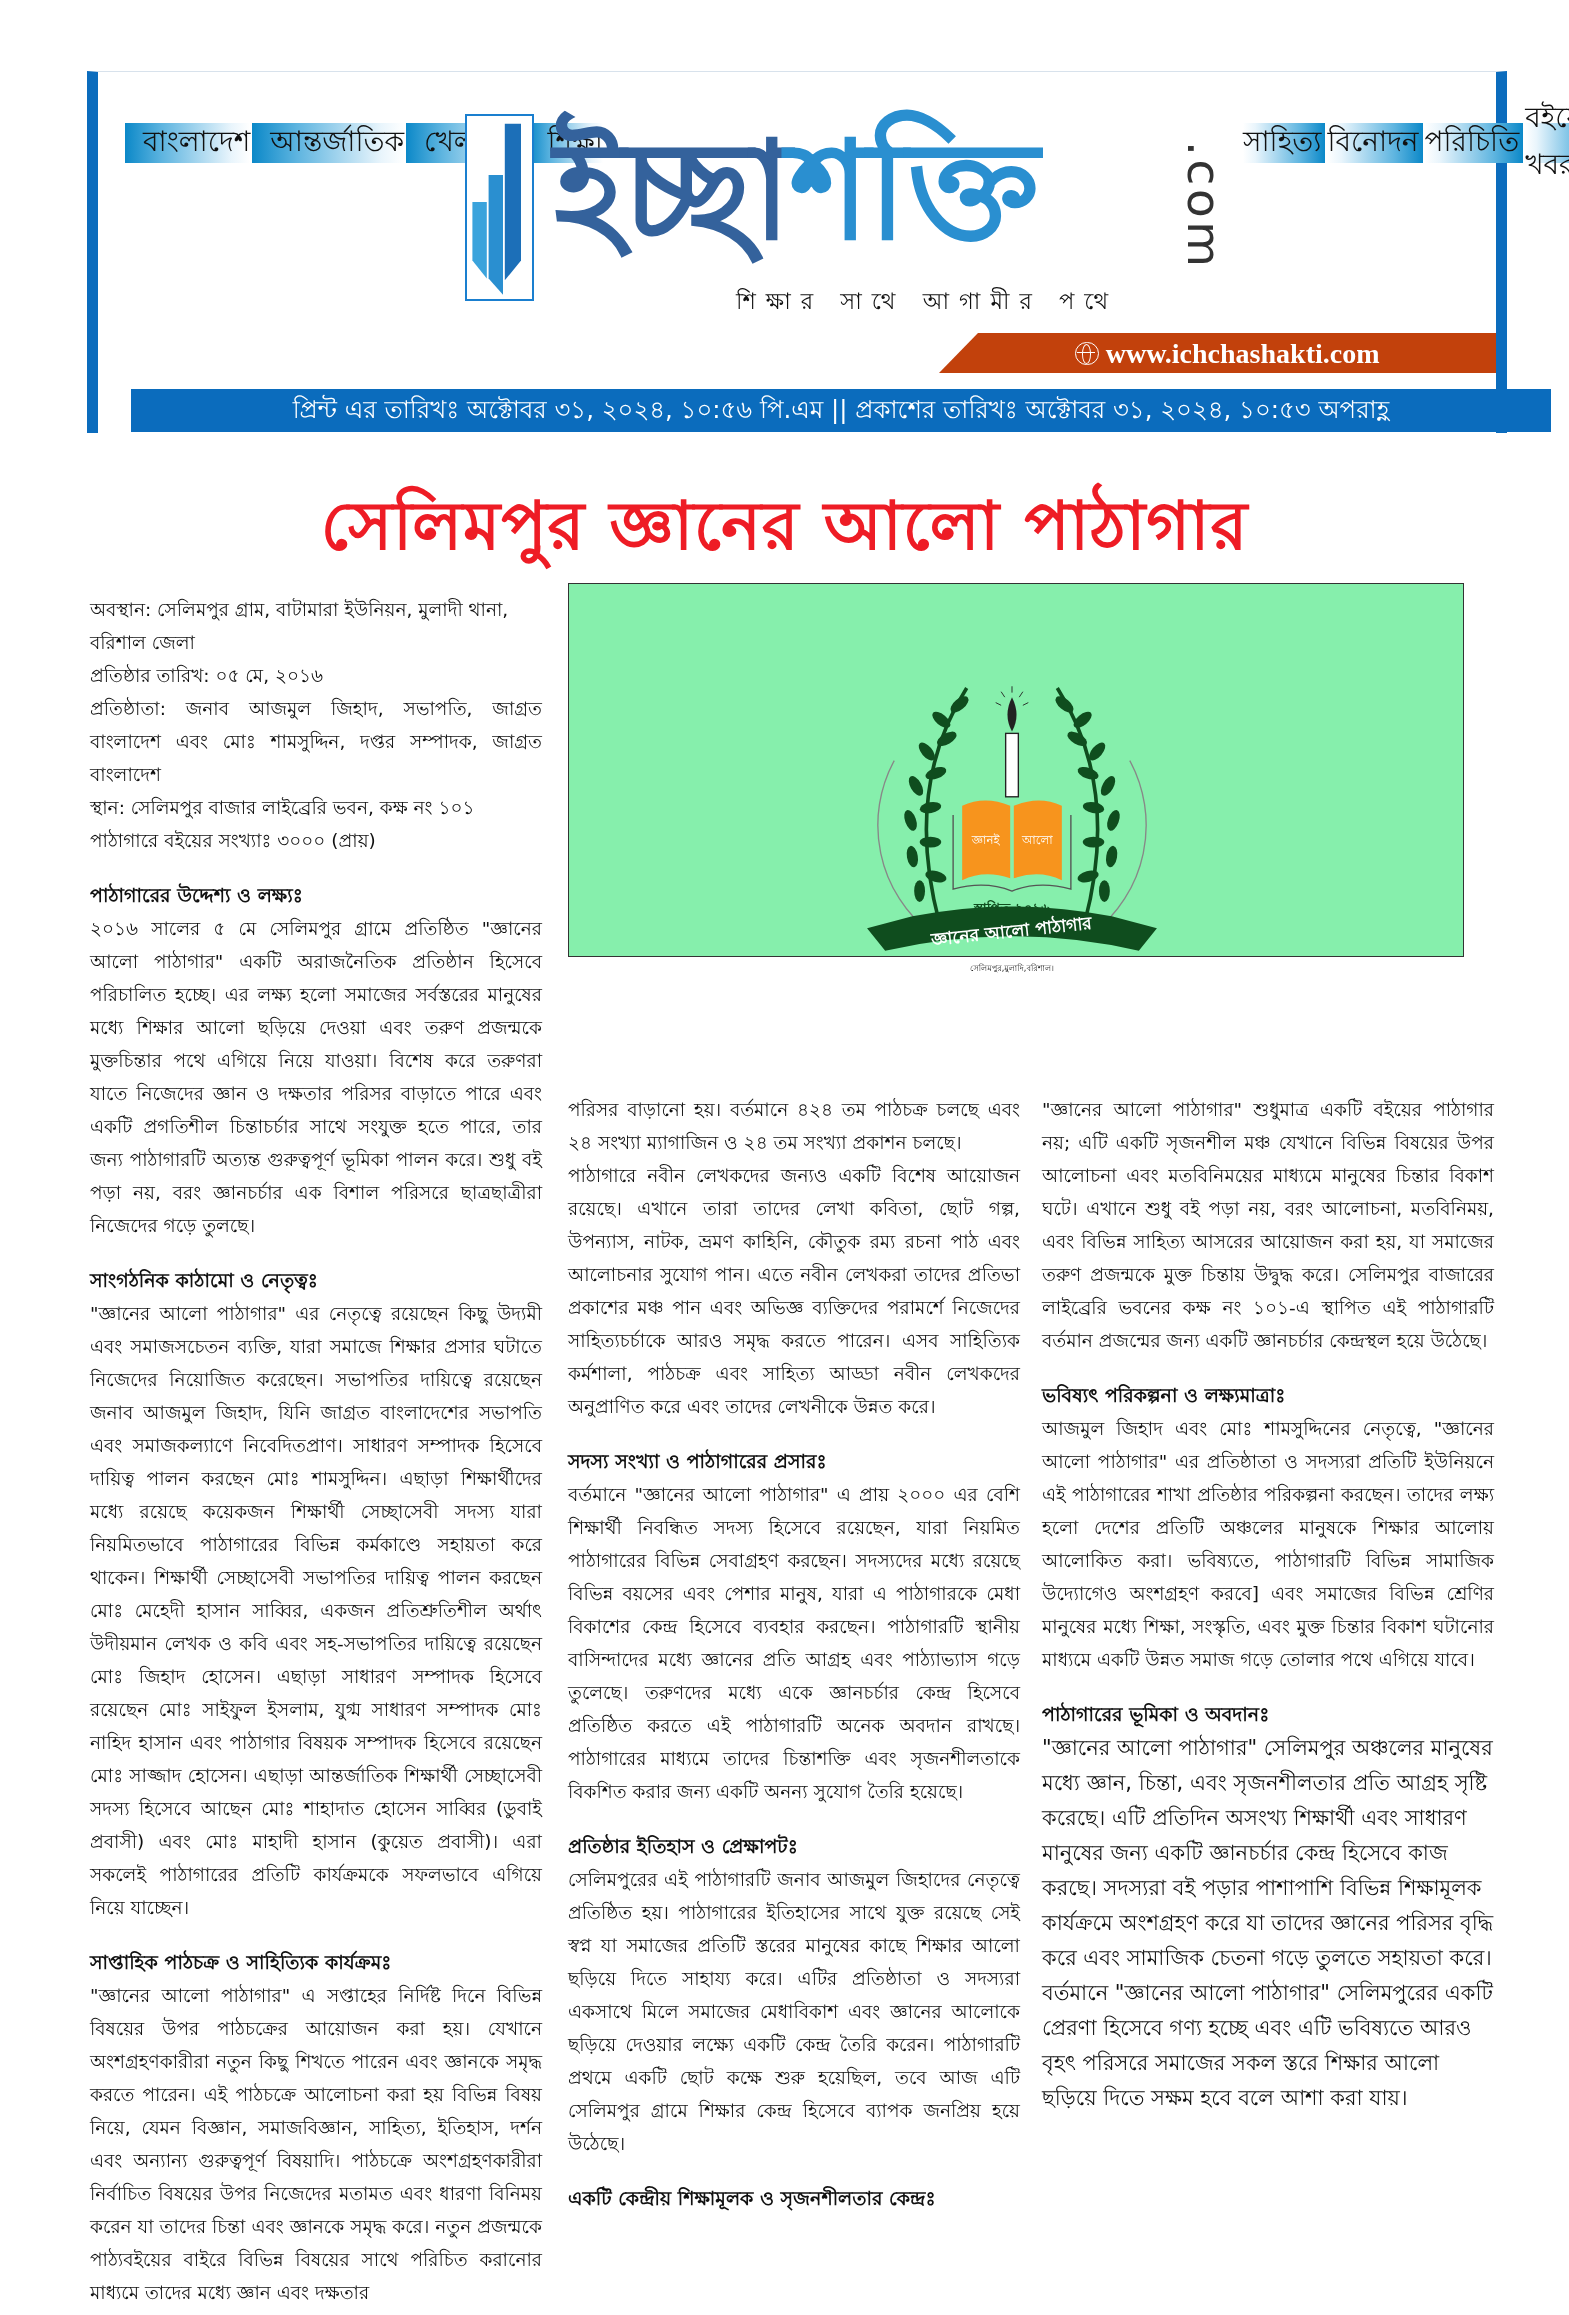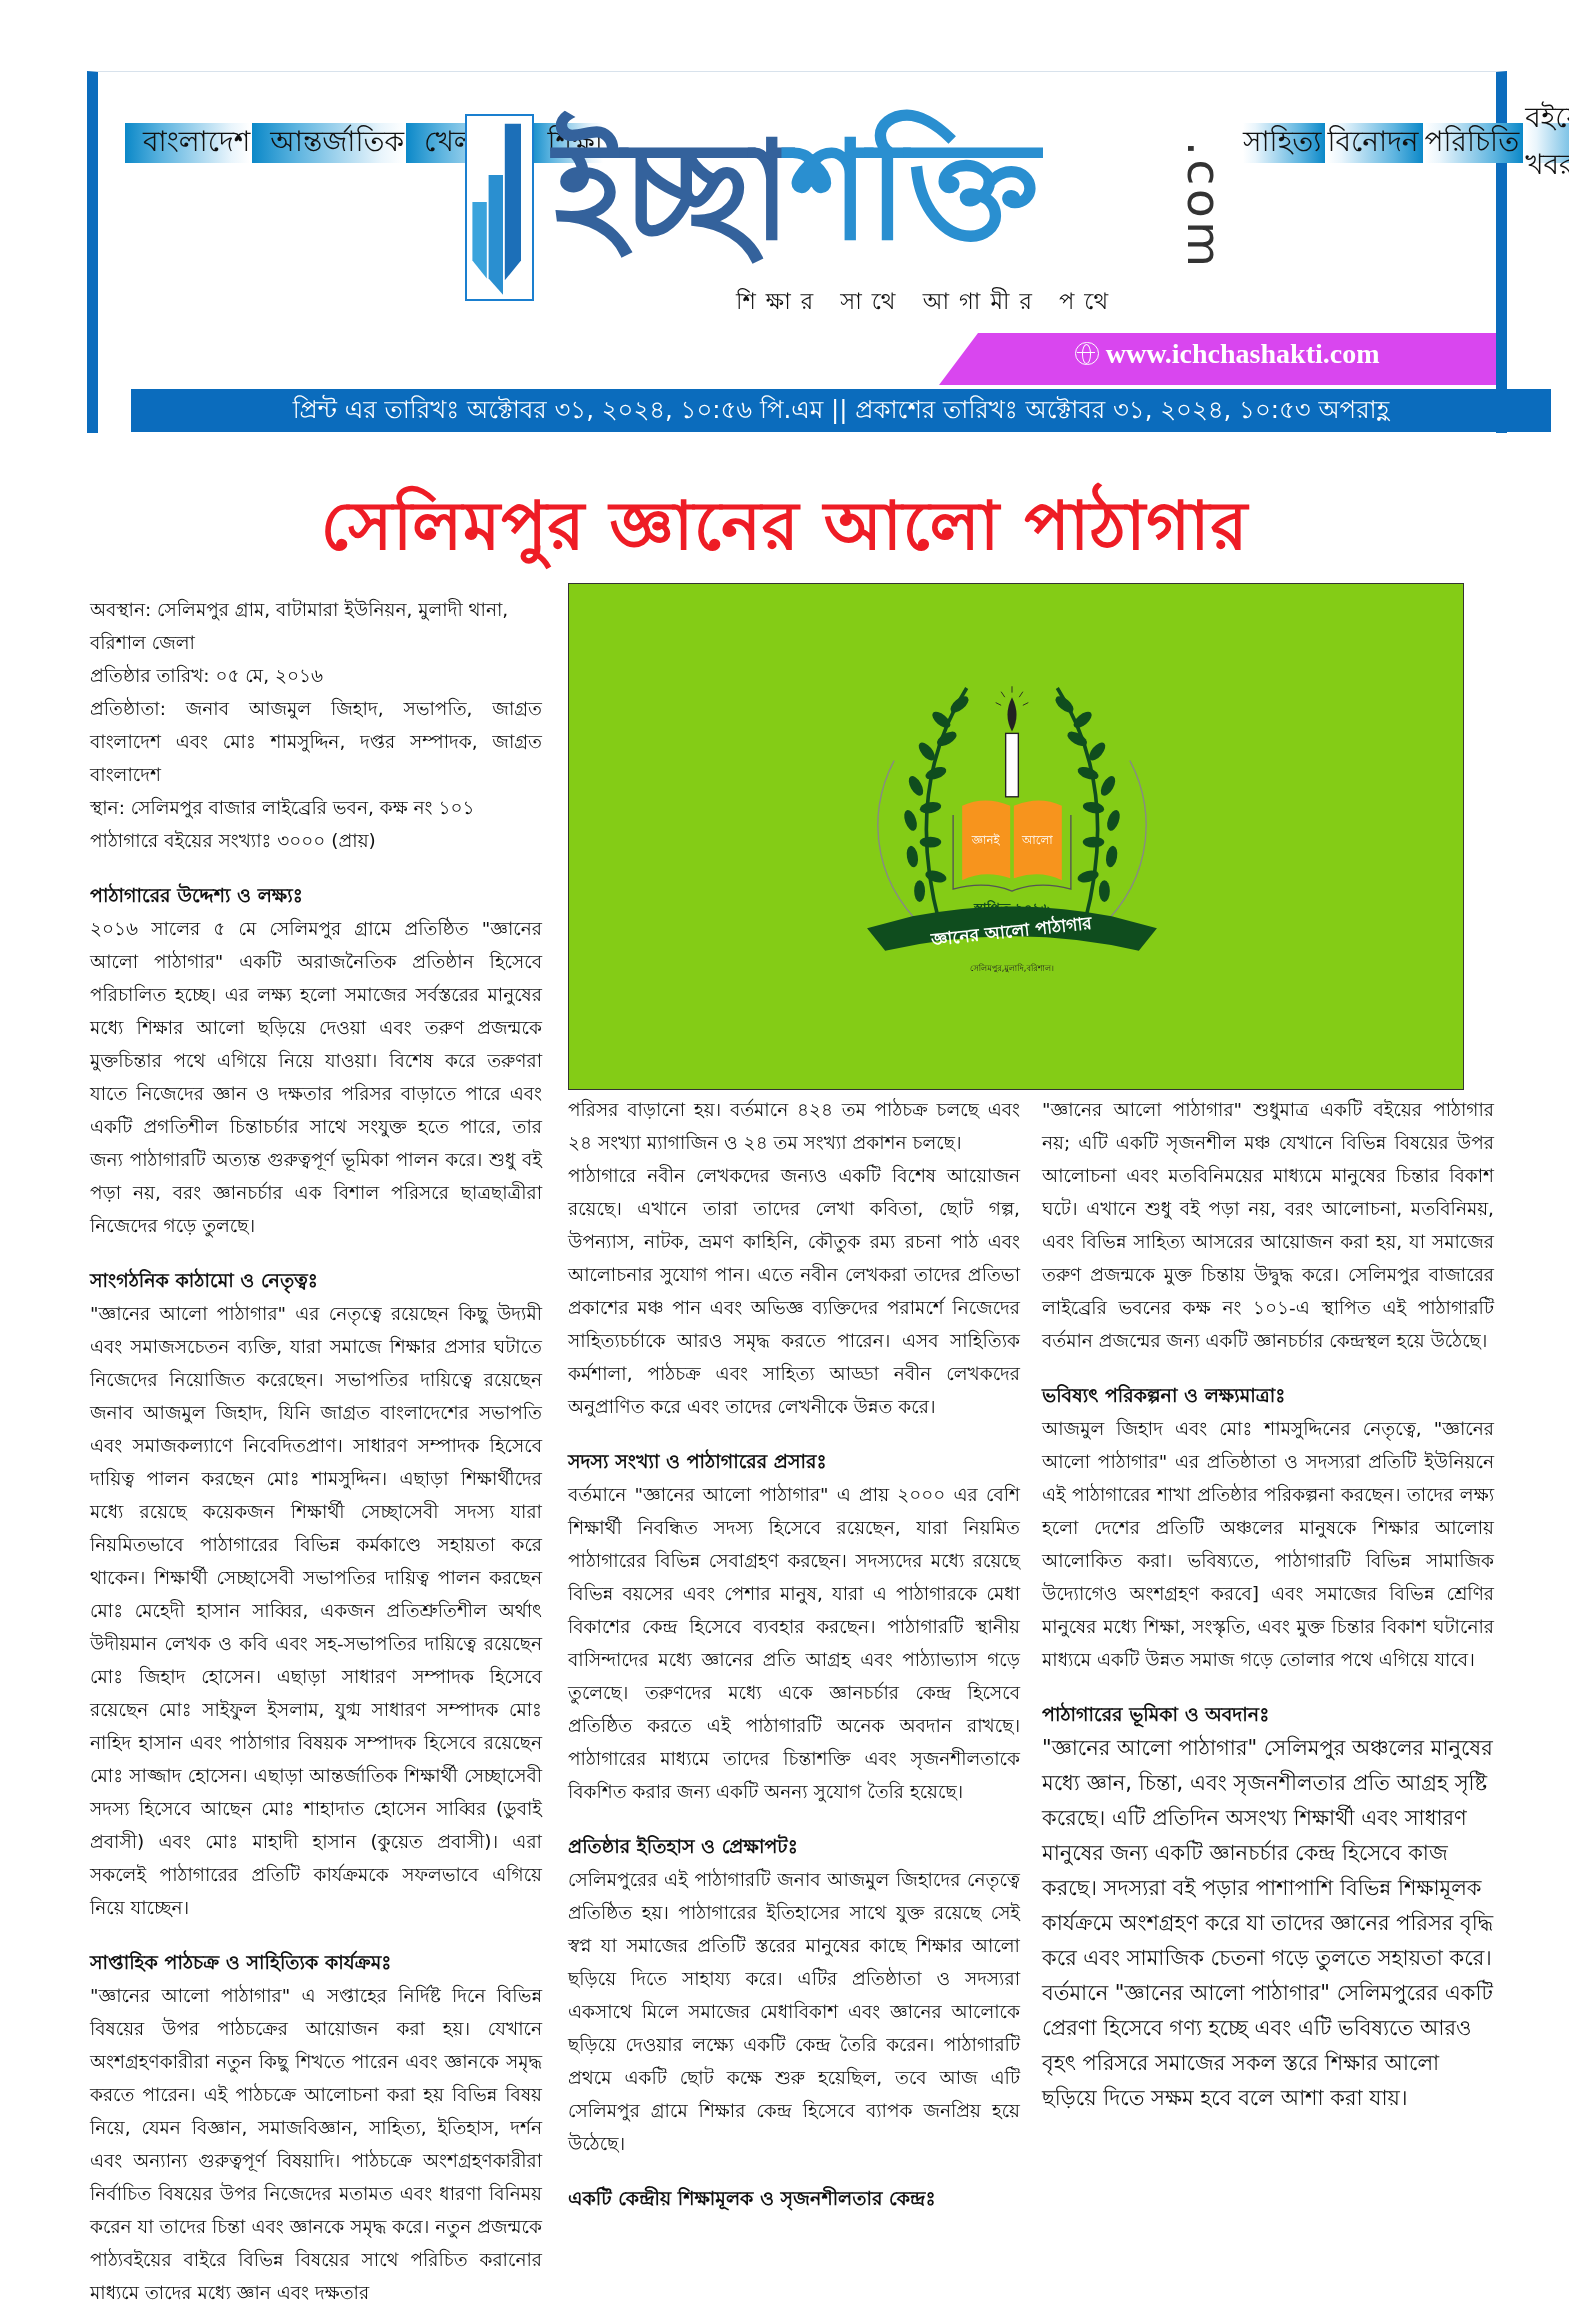--- a/index.html
+++ b/index.html
@@ -19,36 +19,36 @@
   .logo-block { position: absolute; left: 378px; top: 34px; width: 778px; height: 226px; }
   .logo-icon { position: absolute; left: 0; top: 9px; width: 69px; height: 187px; border: 2.7px solid #1a7fcf; background: #fff; }
   .logo-word { position: absolute; left: 89px; top: 0px; font-family: "DejaVu Sans", sans-serif; font-weight: bold; font-size: 136px; line-height: 172px; letter-spacing: -1.8px; color: #2a8fd0; }
   .logo-word .dark { color: #34629c; }
   .logo-com { position: absolute; left: 724px; top: 36px; width: 45px; height: 163px; }
   .logo-com span { display: block; transform: rotate(90deg); transform-origin: left top; position: absolute; left: 43px; top: 0; font-size: 47px; color: #333; letter-spacing: 3.6px; white-space: nowrap; font-family: "DejaVu Sans", sans-serif; }
   .tagline { position: absolute; left: 271px; top: 179px; font-size: 22.6px; letter-spacing: 10px; color: #111; white-space: nowrap; }
 
   .contact-bar { position: absolute; left: 11px; top: 262px; width: 1399px; height: 42px; }
   .contact-left { position: absolute; left: 0; top: 0; width: 905px; height: 42px; background: #2e8fd3; clip-path: polygon(0 0, 100% 0, 96% 100%, 0 100%); }
-  .contact-right { position: absolute; left: 841px; top: 0; width: 557px; height: 52px; background: #d946ef; clip-path: polygon(7% 0, 100% 0, 100% 100%, 0 100%); text-align: right; }
+  .contact-right { position: absolute; left: 841px; top: 0; width: 557px; height: 40px; background: #c2410c; clip-path: polygon(7% 0, 100% 0, 100% 100%, 0 100%); text-align: right; }
   .contact-left .txt, .contact-right .txt { position: absolute; top: 4.5px; font-family: "Liberation Serif", "DejaVu Serif", serif; font-weight: bold; font-size: 28px; color: #fff; white-space: nowrap; }
   .contact-left .txt { left: 116px; }
   .contact-right .txt { left: 136px; }
   .contact-icon { display: inline-block; width: 23.5px; height: 23.5px; border: 1.8px solid #fff; border-radius: 50%; margin-right: 7.2px; vertical-align: -2.7px; position: relative; }
   .mail-glyph::before { content: ""; position: absolute; left: 4.5px; top: 6.3px; width: 11px; height: 7.2px; border: 1.4px solid #fff; }
   .globe-glyph::before { content: ""; position: absolute; left: 6.3px; top: 0.9px; width: 7.2px; height: 18px; border: 1.4px solid #fff; border-radius: 50%; }
   .globe-glyph::after { content: ""; position: absolute; left: 0.9px; top: 9px; width: 18px; height: 0; border-top: 1.4px solid #fff; }
 
   .date-bar { position: absolute; left: 0; top: 318px; width: 1420px; height: 43px; background: #0b6cbd; color: #fff; font-size: 24.4px; display: flex; align-items: center; justify-content: center; white-space: nowrap; margin-left: 44px; }
 
   
   .article-title { position: absolute; left: 0; top: 475px; width: 1569px; text-align: center; font-size: 67px; font-weight: bold; color: #ee1c25; letter-spacing: 0.9px; }
 
   
-  .figure { position: absolute; left: 568px; top: 583px; width: 896px; height: 507px; border: 1.8px solid #333; background: #84cc16; }
+  .figure { position: absolute; left: 568px; top: 583px; width: 896px; height: 374px; border: 1.8px solid #333; background: #86efac; }
   .emblem { position: absolute; left: 289px; top: 95px; width: 308px; height: 299px; }
 
   
   .col { position: absolute; font-size: 18.5px; line-height: 33px; text-align: justify; }
   .col p { margin: 0; }
   .col h3 { font-size: 19px; font-weight: bold; line-height: 33px; margin: 0; }
   .col .gap { height: 22px; }
   .col1 { left: 90px; top: 593px; width: 452px; }
   .col2 { left: 568px; top: 1093px; width: 452px; }
   .col3 { left: 1042px; top: 1093px; width: 452px; }

